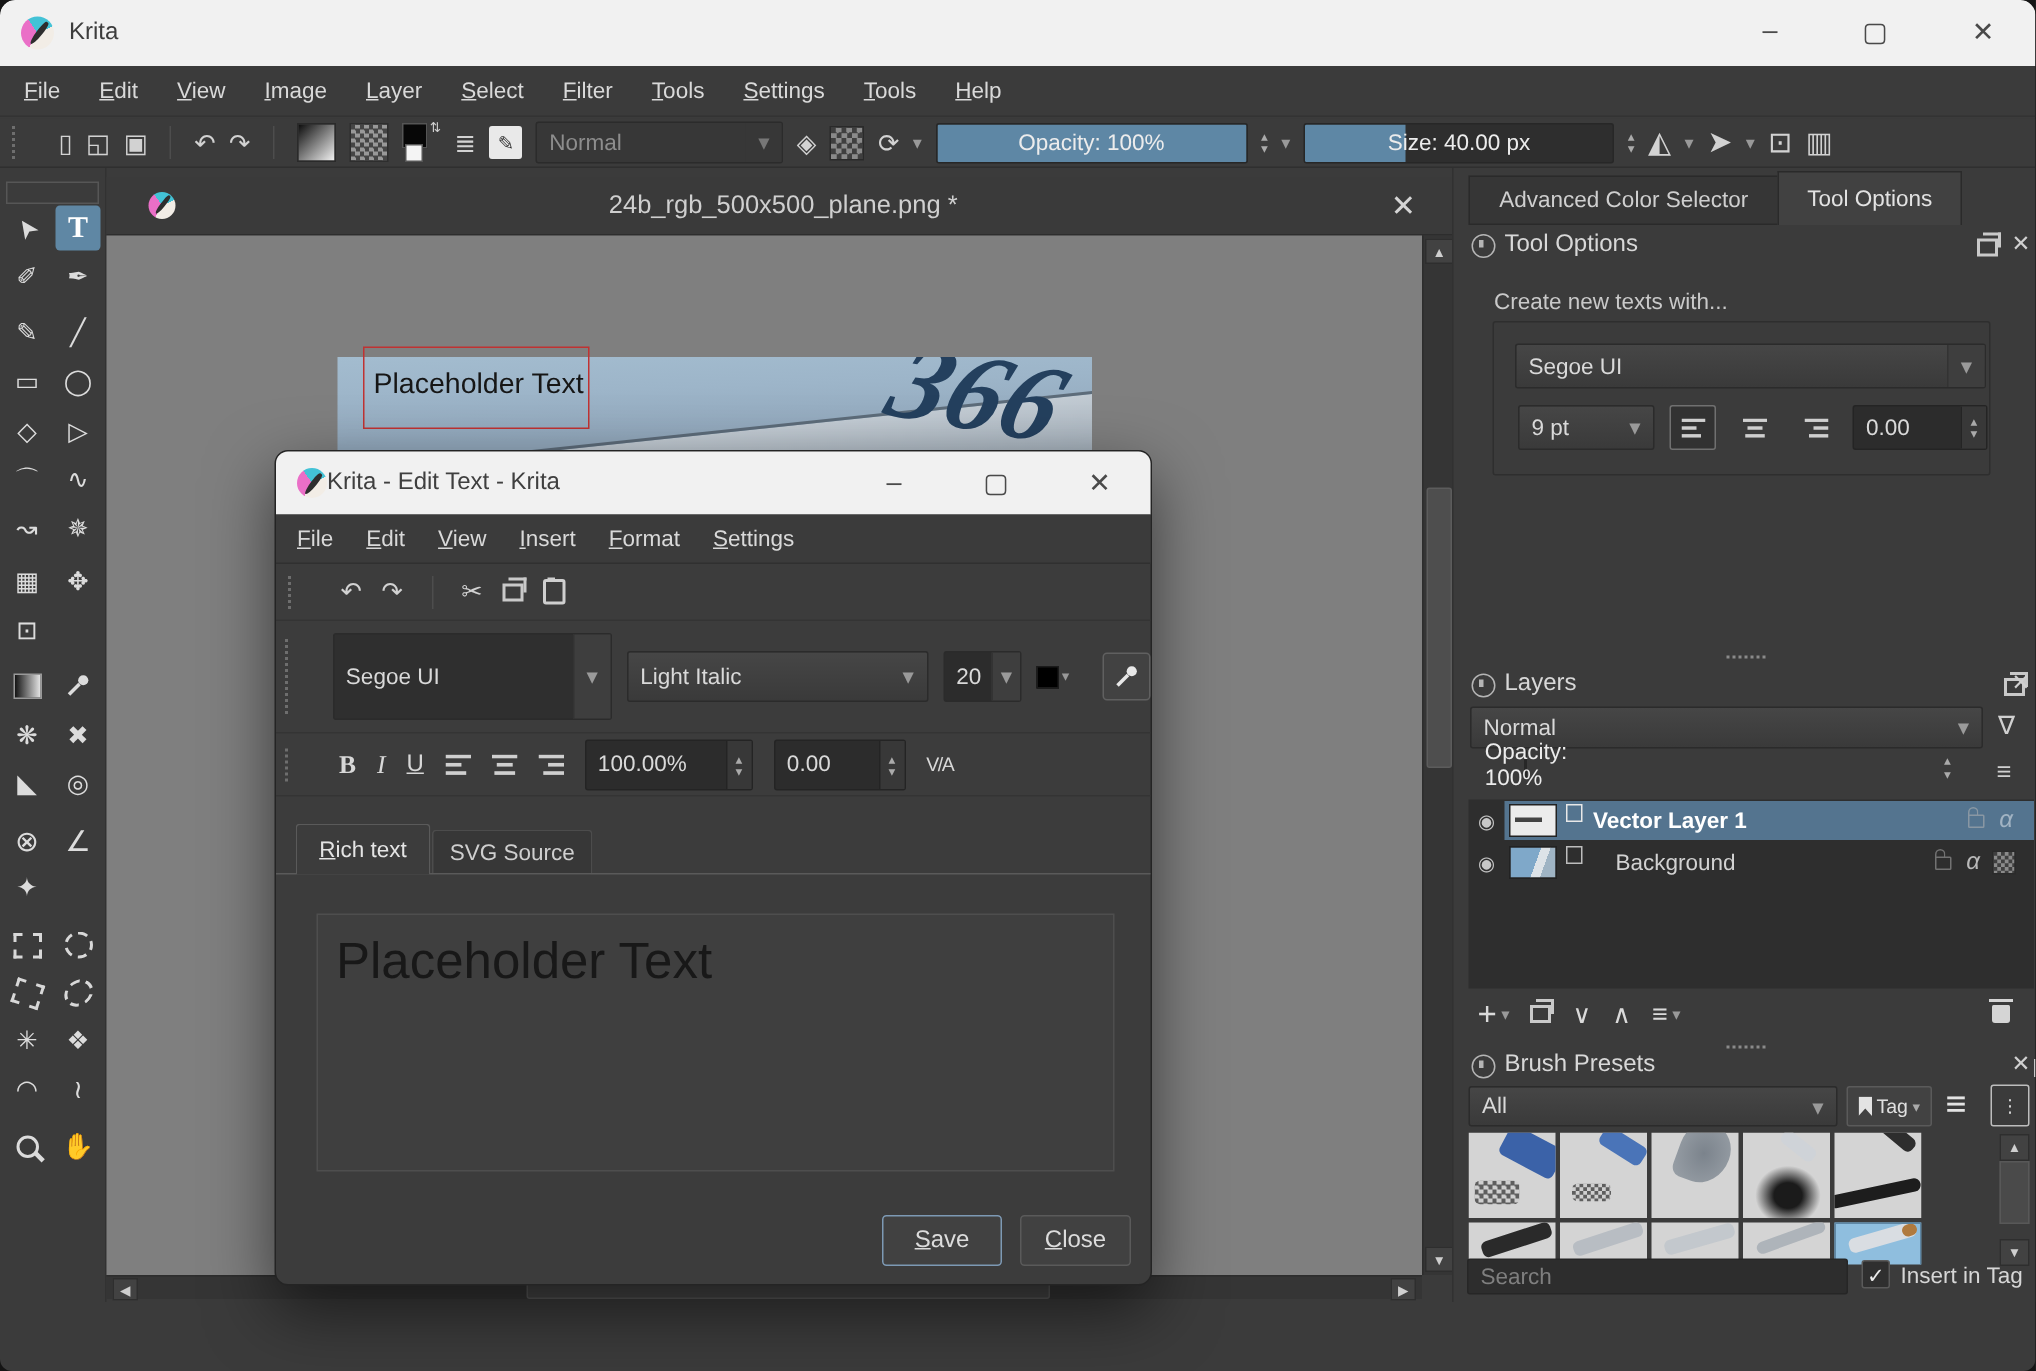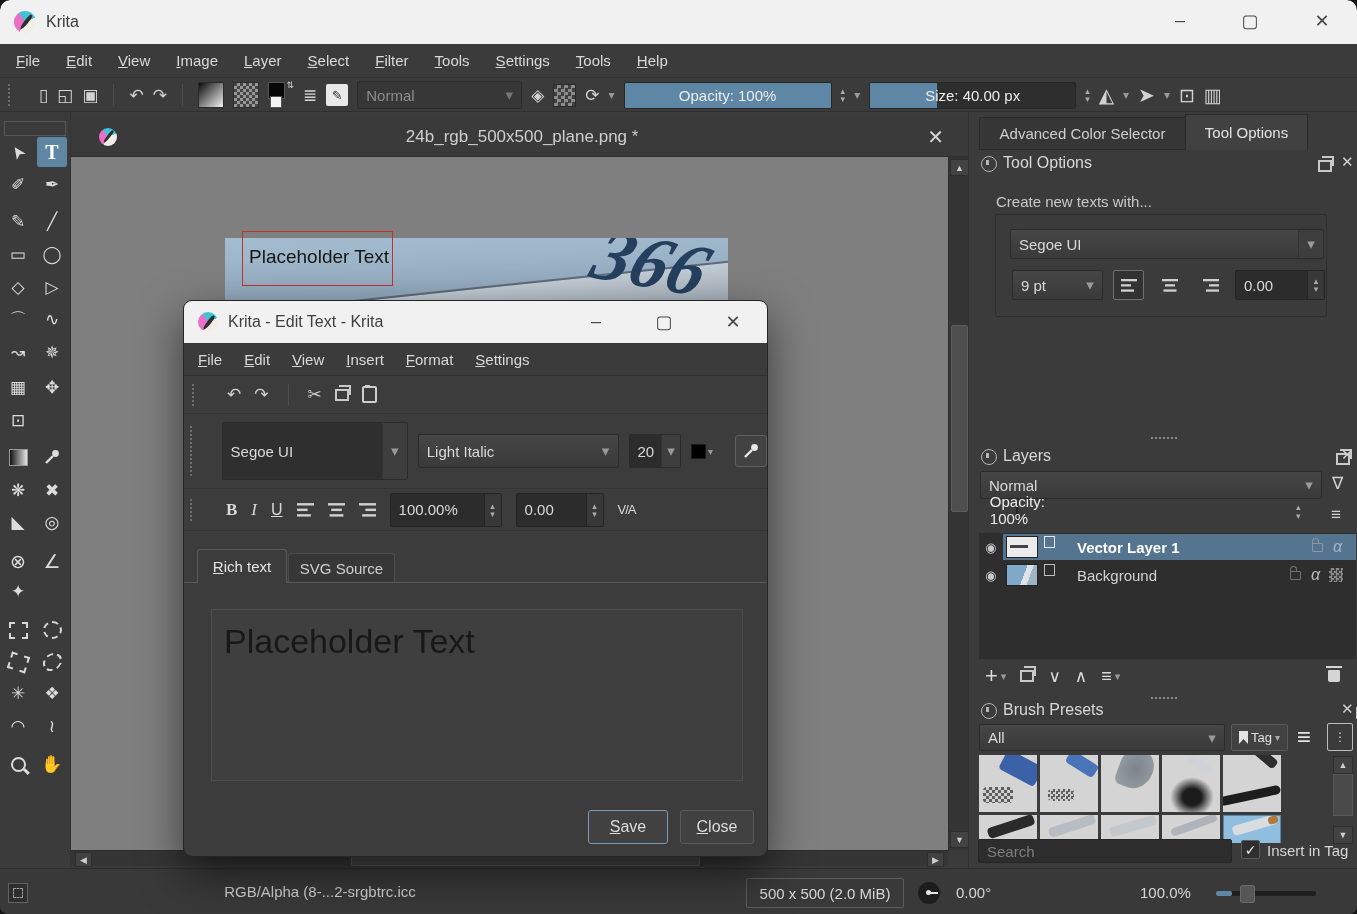--- a/index.html
+++ b/index.html
@@ -358,21 +358,21 @@
     <span class="abs" style="left:362px;top:393px;font-size:17px;color:#d0d0d0;">≡</span>
 
     <div class="abs" style="left:10px;top:421px;width:377px;height:126px;background:#2e2e2e;">
       <div class="abs flex" style="left:0;top:1px;width:377px;height:26px;">
         <span style="width:24px;text-align:center;color:#c8c8c8;font-size:13px;">◉</span>
         <span class="flex" style="flex:1;height:26px;background:#54748f;">
           <span style="width:30px;height:20px;background:#ececec;margin-left:3px;border:1px solid #222;position:relative;">
               <span class="abs" style="left:3px;top:8px;width:18px;height:3px;background:#444;"></span>
             </span>
           <span style="width:9px;height:10px;border:1.5px solid #e8e8e8;margin-left:6px;margin-top:-10px;"></span>
-          <span style="margin-left:22px;font-weight:bold;color:#ffffff;">Vector Layer 1</span>
+          <span style="margin-left:7px;font-weight:bold;color:#ffffff;">Vector Layer 1</span>
           <span style="flex:1;"></span>
           <span class="ic-lock" style="opacity:.55;margin-right:10px;"></span>
           <span style="font-style:italic;color:#c3cfd9;opacity:.7;margin-right:14px;font-size:16px;">α</span>
         </span>
       </div>
       <div class="abs flex" style="left:0;top:29px;width:377px;height:26px;">
         <span style="width:24px;text-align:center;color:#c8c8c8;font-size:13px;">◉</span>
         <span style="width:30px;height:20px;background:linear-gradient(110deg,#7fa8c9 0 55%,#dde3e8 55% 72%,#9fb4c4 72%);margin-left:3px;border:1px solid #222;"></span>
         <span style="width:9px;height:10px;border:1.5px solid #bdbdbd;margin-left:6px;margin-top:-10px;"></span>
         <span style="margin-left:22px;color:#d2d2d2;">Background</span>
@@ -471,43 +471,26 @@
     
     <span class="abs flex" style="left:9px;top:727px;width:254px;height:24px;background:#2d2d2d;border:1px solid #262626;border-radius:2px;box-sizing:border-box;">
       <span style="padding-left:8px;color:#7f7f7f;">Search</span>
     </span>
     <span class="abs flex" style="left:272px;top:728px;width:19px;height:19px;background:#2f2f2f;border:1px solid #5a5a5a;border-radius:2px;justify-content:center;box-sizing:border-box;">
       <span style="color:#ececec;font-size:14px;">✓</span>
     </span>
     <span class="abs" style="left:298px;top:730px;color:#d6d6d6;">Insert in Tag</span>
   </div>
 
-  <div class="abs" style="left:0;top:868px;width:1357px;height:46px;background:#393939;border-top:1px solid #2e2e2e;border-radius:0 0 8px 8px;box-sizing:border-box;">
-    <span class="abs flex" style="left:8px;top:14px;width:18px;height:18px;border:1px solid #636363;background:#2e2e2e;justify-content:center;">
-        <span class="dash-sq" style="width:8px;height:8px;border-width:1px;border-color:#9a9a9a;"></span>
-      </span>
-    <span class="abs" style="left:100px;top:14px;width:440px;text-align:center;color:#cfcfcf;">RGB/Alpha (8-...2-srgbtrc.icc</span>
-    <span class="abs flex" style="left:746px;top:9px;width:158px;height:30px;border:1px solid #5c5c5c;border-radius:2px;justify-content:center;box-sizing:border-box;">
-      <span style="color:#d6d6d6;">500 x 500 (2.0 MiB)</span>
-    </span>
-    <span class="abs ic-dial" style="left:918px;top:13px;"></span>
-    <span class="abs" style="left:956px;top:15px;color:#d6d6d6;">0.00°</span>
-    <span class="abs" style="left:1140px;top:15px;color:#d6d6d6;">100.0%</span>
-    <span class="abs" style="left:1216px;top:22px;width:100px;height:5px;background:#1f1f1f;border-radius:2px;">
-      <span class="abs" style="left:0;top:0;width:16px;height:5px;background:#5e87a5;border-radius:2px;"></span>
-      <span class="abs" style="left:24px;top:-6px;width:13px;height:16px;background:#565656;border:1px solid #6a6a6a;border-radius:2px;"></span>
-    </span>
-    
-  </div>
 
   <div class="abs" style="left:183px;top:300px;width:585px;height:557px;background:#3c3c3c;border:1px solid #242424;border-radius:9px;box-shadow:0 16px 44px rgba(0,0,0,.55);box-sizing:border-box;z-index:50;">
 
     <div class="abs flex" style="left:0;top:0;width:583px;height:42px;background:#f1f1f1;border-radius:8px 8px 0 0;">
       <span class="logo" style="width:20px;height:20px;margin-left:14px;"></span>
-      <span style="color:#3f3f3f;font-size:16px;margin-left:10px;">Krita - Edit Text - Krita</span>
+      <span style="color:#3f3f3f;font-size:16px;">Krita - Edit Text - Krita</span>
       <span class="winbtn abs" style="left:390px;top:10px;">–</span>
       <span class="winbtn abs" style="left:458px;top:10px;">▢</span>
       <span class="winbtn abs" style="left:527px;top:10px;">✕</span>
     </div>
 
     <div class="abs flex" style="left:0;top:42px;width:583px;height:33px;background:#3b3b3b;border-bottom:1px solid #303030;gap:22px;padding-left:14px;box-sizing:border-box;">
       <span class="mn">File</span>
       <span class="mn">Edit</span>
       <span class="mn">View</span>
       <span class="mn">Insert</span>

